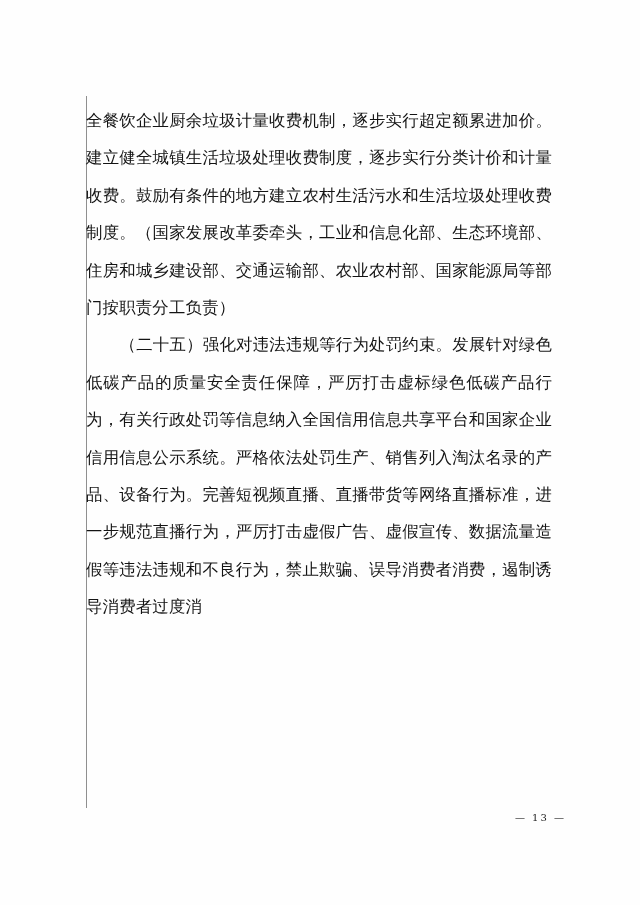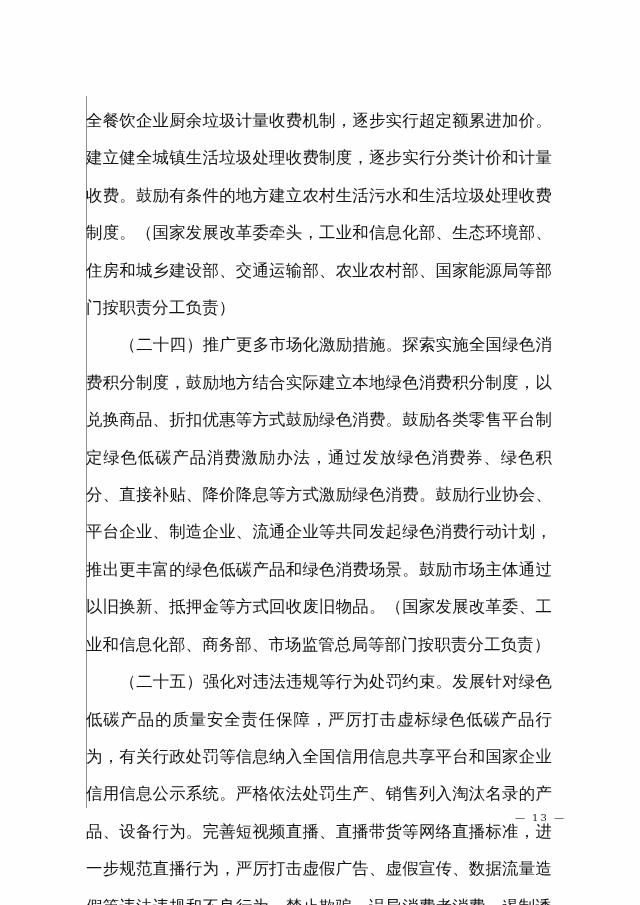--- a/index.html
+++ b/index.html
@@ -74,21 +74,20 @@
 </style>
 </head>
 <body>
 
 <div class="page">
 
   <div class="rule"></div>
 
   <div class="body-col">
     <p class="para">全餐饮企业厨余垃圾计量收费机制，逐步实行超定额累进加价。建立健全城镇生活垃圾处理收费制度，逐步实行分类计价和计量收费。鼓励有条件的地方建立农村生活污水和生活垃圾处理收费制度。（国家发展改革委牵头，工业和信息化部、生态环境部、住房和城乡建设部、交通运输部、农业农村部、国家能源局等部门按职责分工负责）</p>
-    <p class="para indent">（二十四）推广更多市场化激励措施。探索实施全国绿色消费积分制度，鼓励地方结合实际建立本地绿色消费积分制度，以兑换商品、折扣优惠等方式鼓励绿色消费。鼓励各类零售平台制定绿色低碳产品消费激励办法，通过发放绿色消费券、绿色积分、直接补贴、降价降息等方式激励绿色消费。鼓励行业协会、平台企业、制造企业、流通企业等共同发起绿色消费行动计划，推出更丰富的绿色低碳产品和绿色消费场景。鼓励市场主体通过以旧换新、抵押金等方式回收废旧物品。（国家发展改革委、工业和信息化部、商务部、市场监管总局等部门按职责分工负责）</p>
     <p class="para indent">（二十五）强化对违法违规等行为处罚约束。发展针对绿色低碳产品的质量安全责任保障，严厉打击虚标绿色低碳产品行为，有关行政处罚等信息纳入全国信用信息共享平台和国家企业信用信息公示系统。严格依法处罚生产、销售列入淘汰名录的产品、设备行为。完善短视频直播、直播带货等网络直播标准，进一步规范直播行为，严厉打击虚假广告、虚假宣传、数据流量造假等违法违规和不良行为，禁止欺骗、误导消费者消费，遏制诱导消费者过度消</p>
   </div>
 
   <div class="footer">
     <div class="footer-inner">— 13 —</div>
   </div>
 
 </div>
 
 </body></html>

